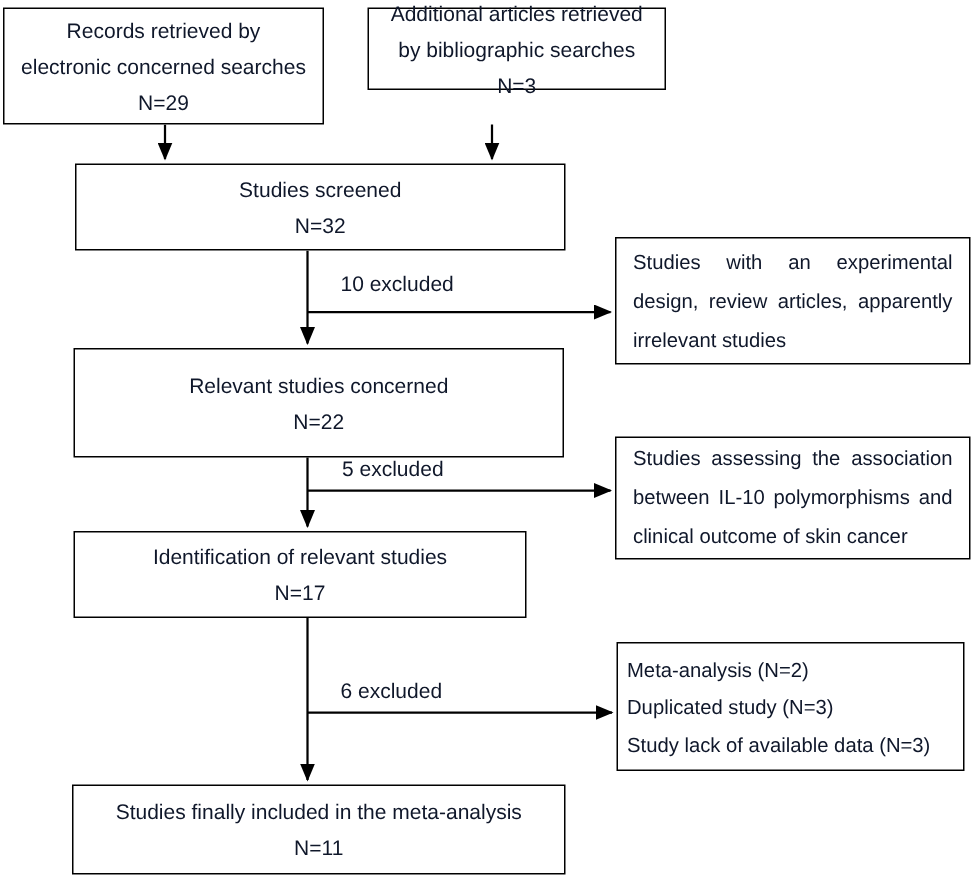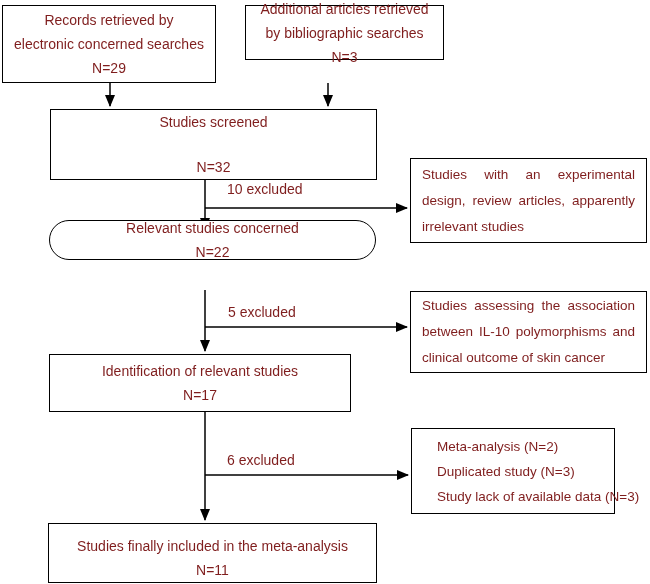--- a/index.html
+++ b/index.html
@@ -6,61 +6,61 @@
     margin: 0;
     padding: 0;
     background: #ffffff;
   }
   .canvas {
     position: relative;
     width: 650px;
     height: 584px;
     background: #ffffff;
     font-family: "Liberation Sans", "DejaVu Sans", sans-serif;
-    color: #7f1d1d;
+    color: #0f172a;
     overflow: hidden;
   }
   .box {
     position: absolute;
     box-sizing: border-box;
     border: 1.5px solid #000000;
     background: #ffffff;
     display: flex;
     flex-direction: column;
     justify-content: center;
     align-items: center;
     text-align: center;
     font-size: 14px;
     line-height: 24px;
   }
   .box .tline {
     white-space: nowrap;
   }
   .box-records        { left: 2px;   top: 5px;   width: 214px; height: 78px; }
   .box-additional     { left: 245px; top: 5px;   width: 199px; height: 55px; }
-  .box-screened       { left: 50px;  top: 109px; width: 327px; height: 71px; justify-content: space-between; }
-  .box-relevant       { left: 49px;  top: 220px; width: 327px; height: 40px; border-radius: 23px; }
+  .box-screened       { left: 50px;  top: 109px; width: 327px; height: 58px; }
+  .box-relevant       { left: 49px;  top: 232px; width: 327px; height: 73px; }
   .box-identification { left: 49px;  top: 354px; width: 302px; height: 58px; }
-  .box-included       { left: 48px;  top: 523px; width: 329px; height: 60px; justify-content: flex-end; }
+  .box-included       { left: 48px;  top: 523px; width: 329px; height: 60px; }
 
   .reason-box {
     position: absolute;
     box-sizing: border-box;
     border: 1.5px solid #000000;
     background: #ffffff;
     display: flex;
     flex-direction: column;
     justify-content: center;
     font-size: 13.5px;
     line-height: 26px;
     padding: 0 11px;
   }
   .reason-1 { left: 410px; top: 158px; width: 237px; height: 85px; text-align: justify; }
   .reason-2 { left: 410px; top: 291px; width: 237px; height: 82px; text-align: justify; }
-  .reason-3 { left: 411px; top: 428px; width: 204px; height: 86px; text-align: left; line-height: 25px; padding: 0 25px; }
+  .reason-3 { left: 411px; top: 428px; width: 232px; height: 86px; text-align: left; line-height: 25px; padding: 0 6px; }
   .reason-3 .tline { white-space: nowrap; }
 
   .excl-label {
     position: absolute;
     font-size: 14px;
     line-height: 16px;
     white-space: nowrap;
   }
   .excl-1 { left: 227px; top: 181px; }
   .excl-2 { left: 228px; top: 304px; text-align: right; }

